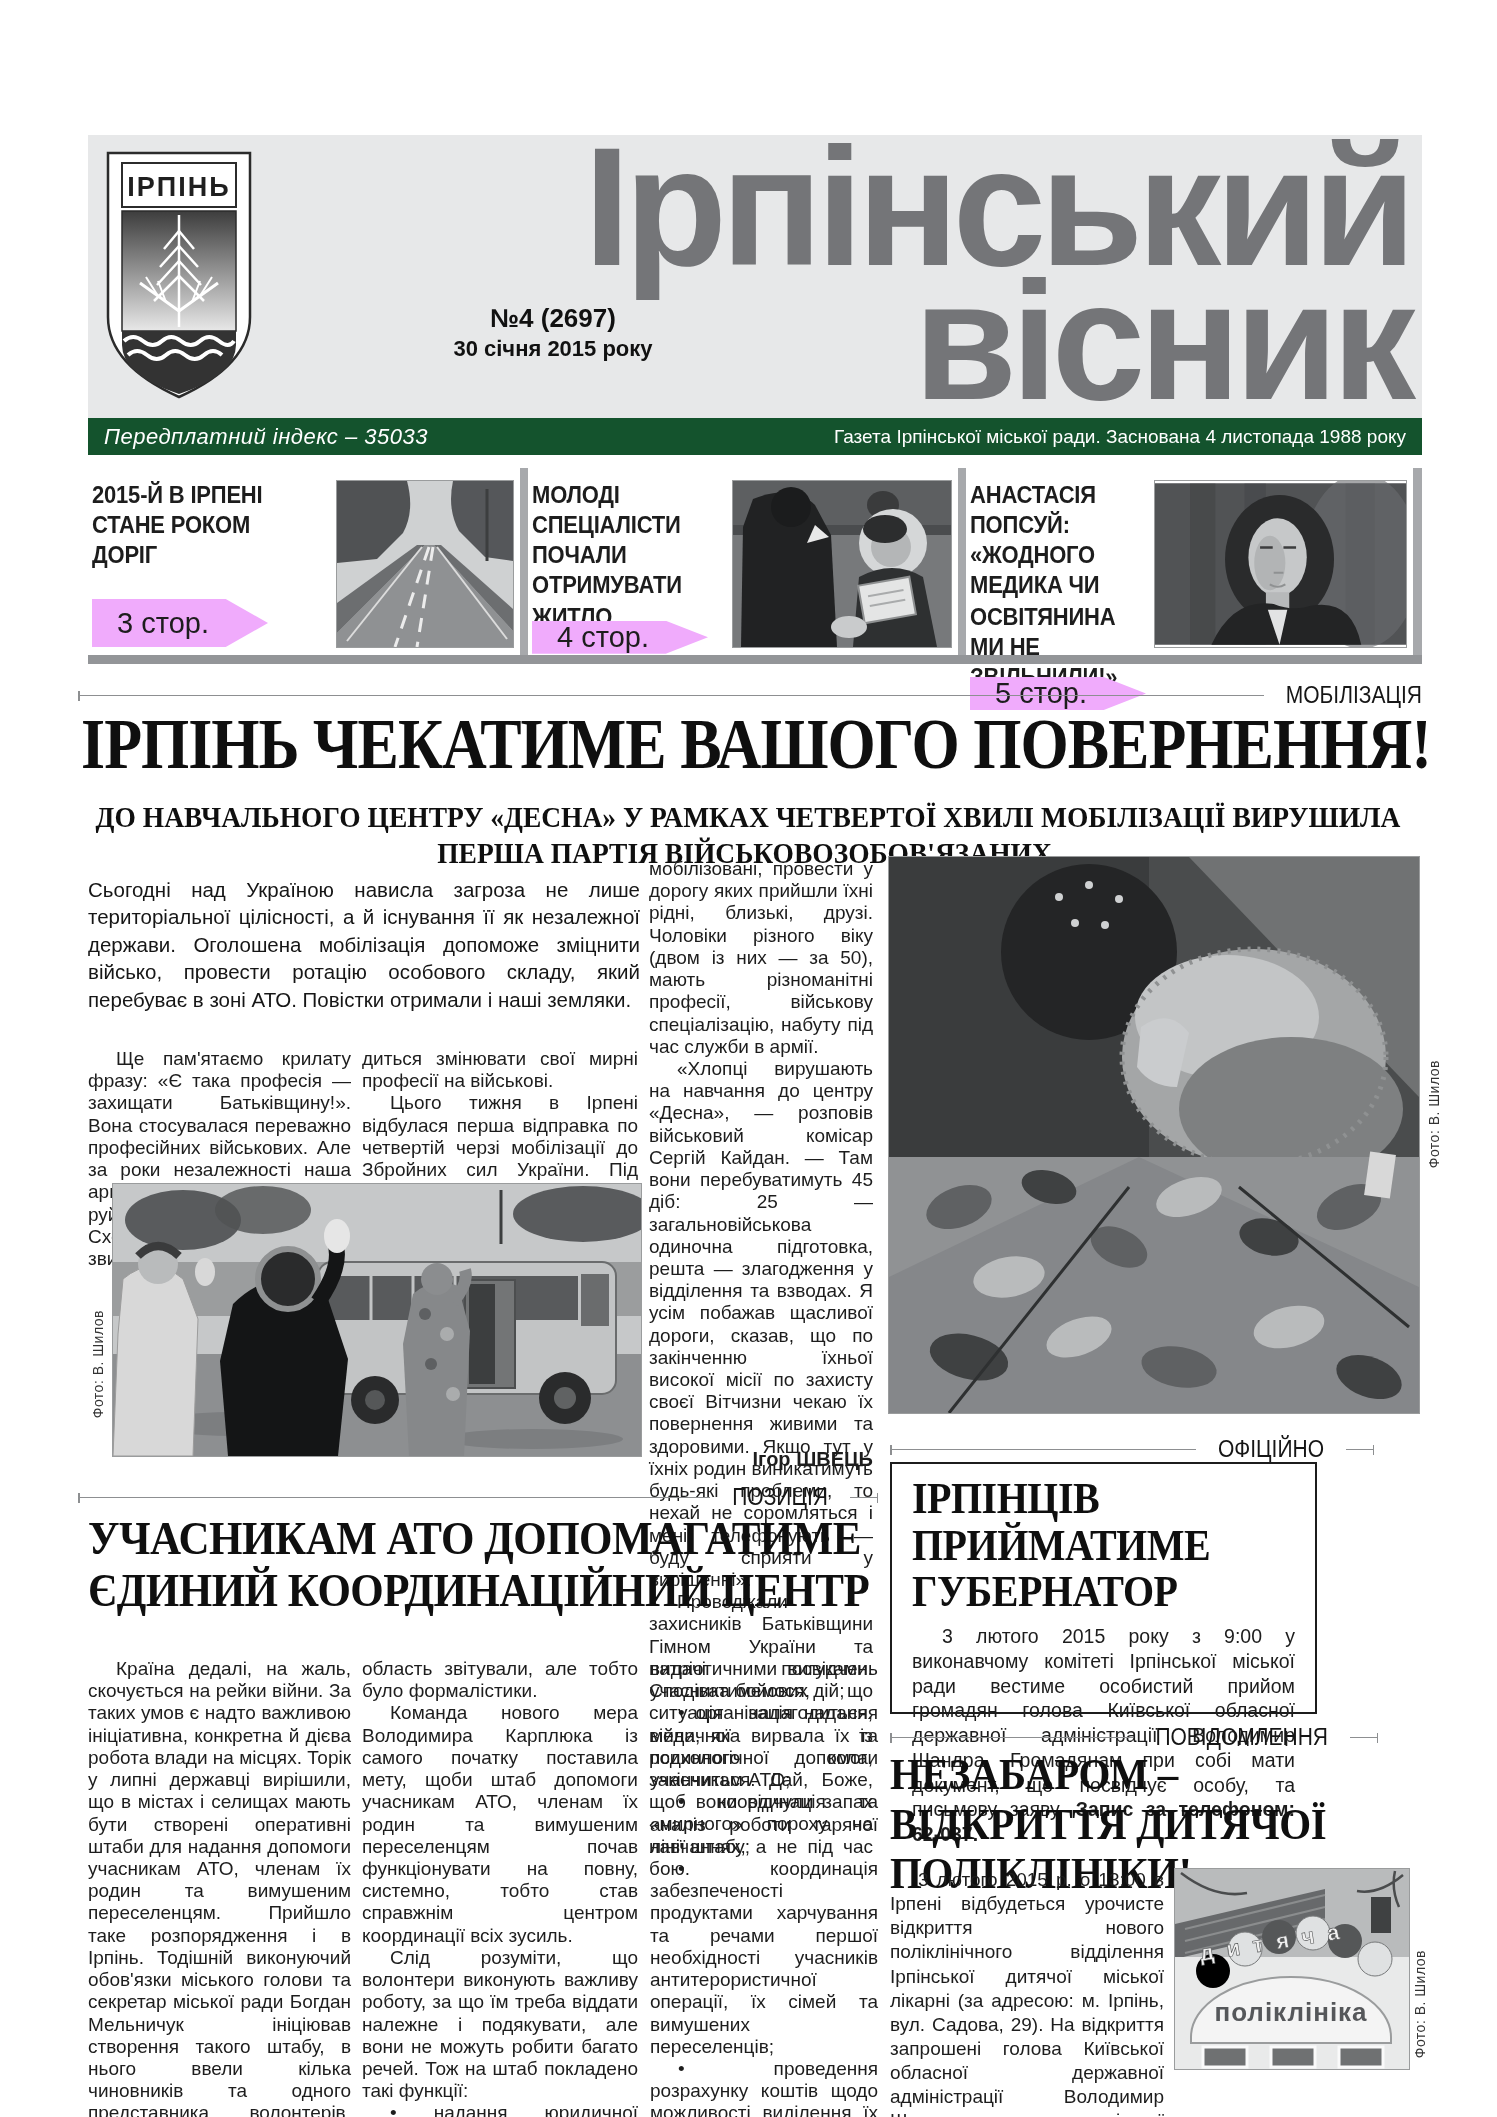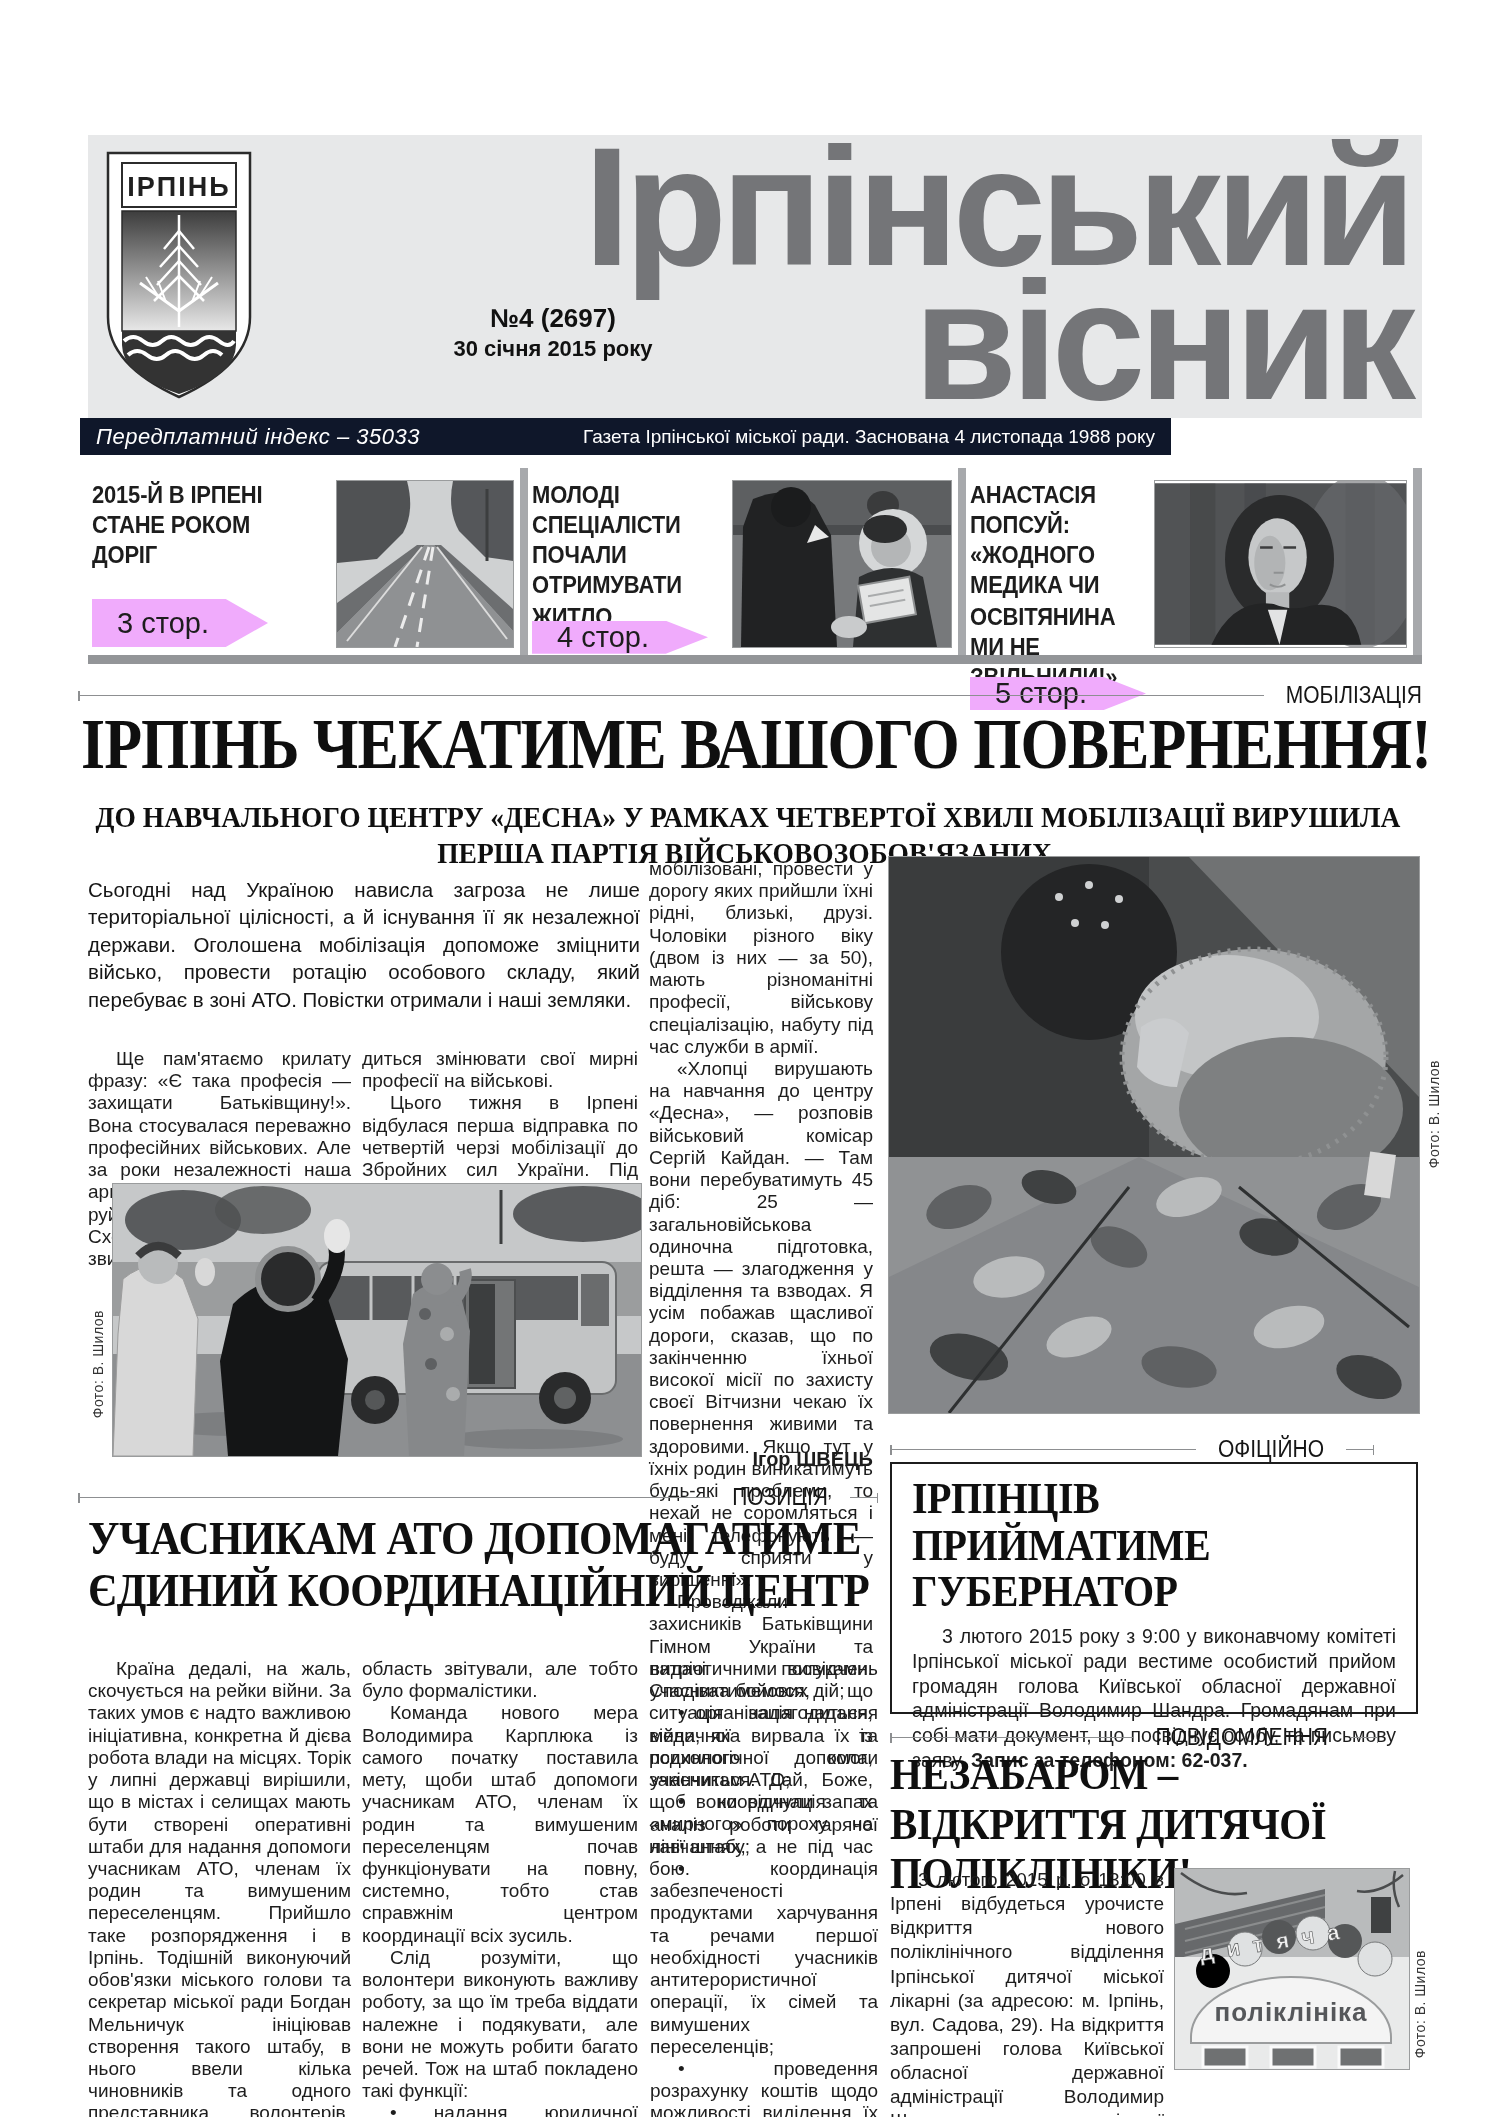--- a/index.html
+++ b/index.html
@@ -9,21 +9,21 @@
   .masthead{position:absolute;left:88px;top:135px;width:1334px;height:283px;background:#e7e8e9;}
   .mt-line{position:absolute;right:12px;color:#747578;font-weight:bold;line-height:1;
            letter-spacing:-6px;font-size:168px;white-space:nowrap;}
   .mt1{top:-12px;}
   .mt2{top:122px;}
   .issue{position:absolute;left:345px;top:168px;width:240px;text-align:center;font-weight:bold;color:#111;}
   .issue .n{font-size:26px;}
   .issue .d{font-size:22px;margin-top:2px;}
   .crest{position:absolute;left:14px;top:14px;}
   
-  .infobar{position:absolute;left:80px;top:418px;width:1091px;height:37px;background:#0f172a;color:#fff;
+  .infobar{position:absolute;left:88px;top:418px;width:1334px;height:37px;background:#14532d;color:#fff;
            display:flex;justify-content:space-between;align-items:center;padding:0 16px;box-sizing:border-box;}
   .infobar .l{font-style:italic;font-size:22px;letter-spacing:.5px;}
   .infobar .r{font-size:19px;}
   
   .teasers{position:absolute;left:88px;top:468px;width:1334px;height:187px;display:flex;}
   .tsep{width:8px;background:#a7a9ac;height:196px;}
   .trbar{width:9px;background:#a7a9ac;height:196px;}
   .teaser{display:flex;justify-content:space-between;box-sizing:border-box;padding:12px 6px 0 4px;}
   .t1{width:432px;}.t2{width:430px;}.t3{width:447px;}
   .tleft{display:flex;flex-direction:column;justify-content:space-between;padding-bottom:8px;}
@@ -53,21 +53,21 @@
         line-height:1.34;text-align:justify;color:#161616;}
   .bt{font-size:19px;line-height:1.17;text-align:justify;color:#1d1d1d;}
   .bt p{margin:0;}
   .bt p.ind{text-indent:28px;}
   .col{position:absolute;}
   .author{position:absolute;left:649px;top:1448px;width:224px;text-align:right;font-weight:bold;font-size:20px;}
   .vcredit{position:absolute;writing-mode:vertical-rl;transform:rotate(180deg);
            font-size:14px;color:#333;letter-spacing:.5px;white-space:nowrap;}
   .photo{position:absolute;border:1px solid #9a9c9d;}
   
-  .obox{position:absolute;left:890px;top:1462px;width:528px;height:252px;border:2px solid #1c1c1c;
+  .obox{position:absolute;left:890px;top:1462px;width:427px;height:252px;border:2px solid #1c1c1c;
         box-sizing:border-box;padding:12px 20px 0 20px;}
   .oboxh{font-size:40px;line-height:1.05;letter-spacing:-.5px;transform:scaleY(1.1);transform-origin:left top;}
   .oboxb{margin-top:22px;font-size:19.5px;line-height:1.27;text-align:justify;}
   .oboxb .lead-ind{display:inline-block;width:30px;}
   .annhead{position:absolute;left:890px;top:1750px;width:532px;font-size:41px;line-height:1.12;
            letter-spacing:-.5px;transform:scaleY(1.08);transform-origin:left top;}
   .atohead{position:absolute;left:88px;top:1512px;width:800px;font-size:43px;line-height:1.1;
            letter-spacing:-.5px;transform:scaleY(1.1);transform-origin:left top;}
 </style>
 </head>

